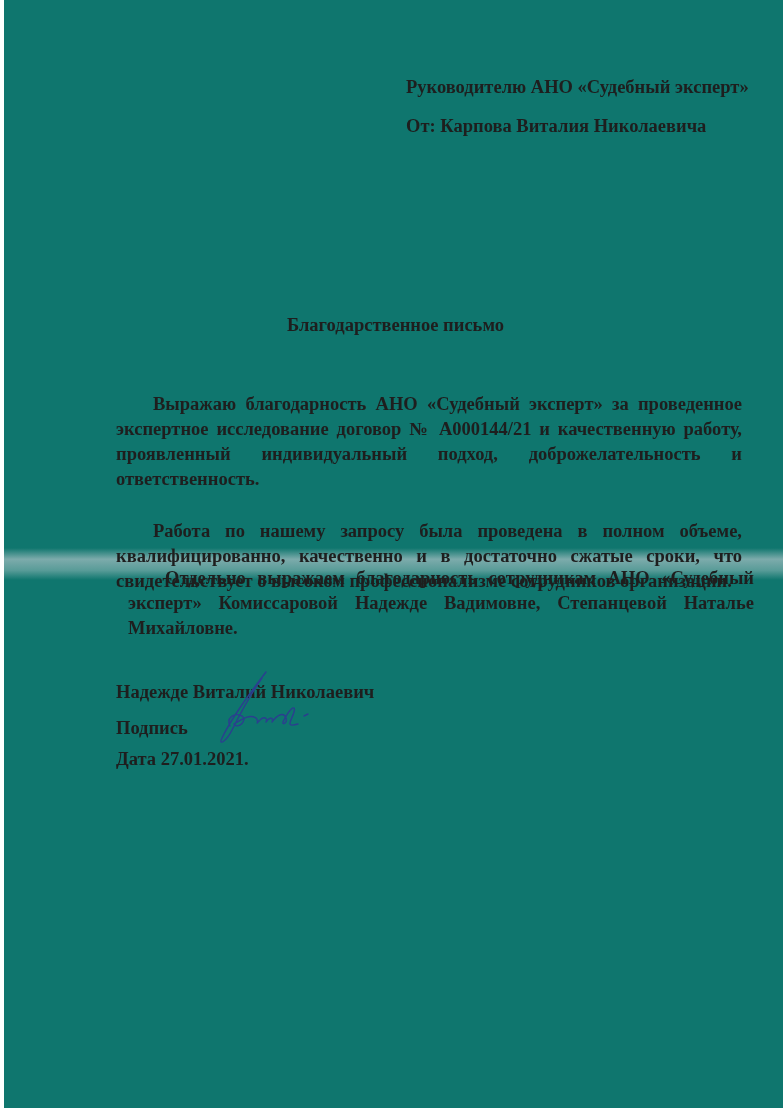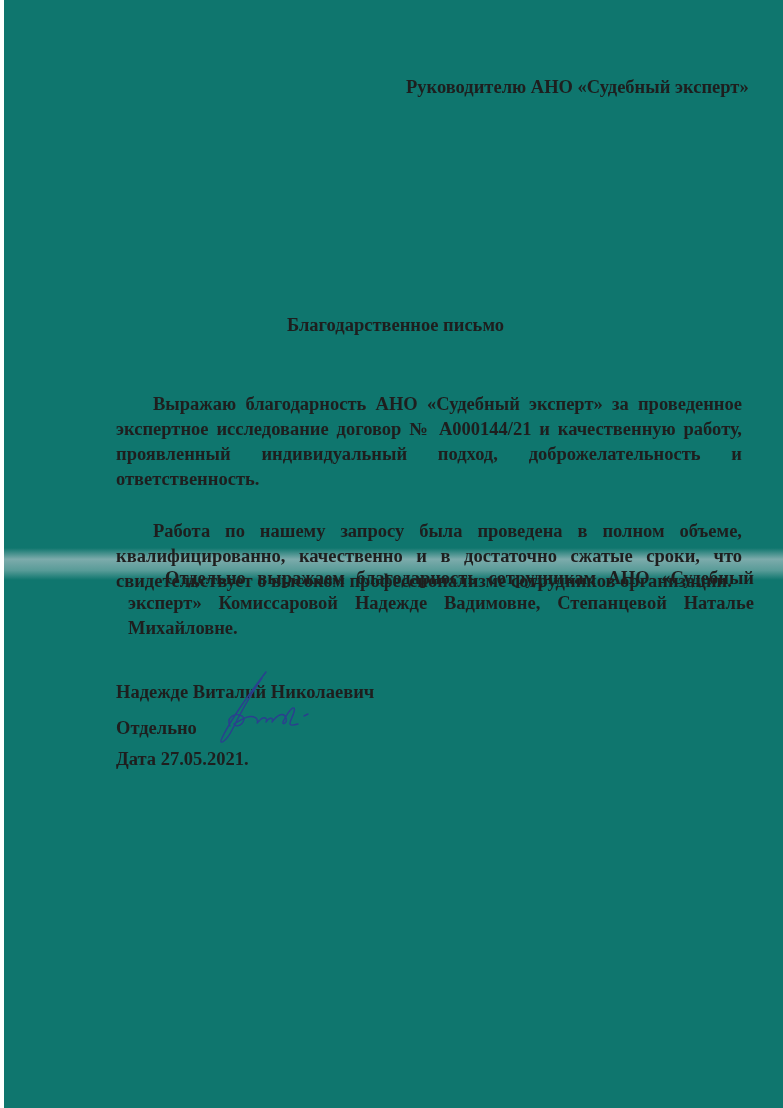--- a/index.html
+++ b/index.html
@@ -27,34 +27,35 @@
   .sig.date { top: 748px; }
   .signature { position: absolute; left: 200px; top: 668px; width: 110px; height: 80px; }
 </style>
 </head>
 <body>
 
 <div class="page">
   <div class="fold"></div>
 
   <div class="addr to">Руководителю АНО «Судебный эксперт»</div>
+  <div class="addr from">От: Карпова Виталия Николаевича</div>
 
   <div class="title">Благодарственное письмо</div>
 
   <div class="body-text p1">
     <p>Выражаю благодарность АНО «Судебный эксперт» за проведенное экспертное исследование договор № А000144/21 и качественную работу, проявленный индивидуальный подход, доброжелательность и ответственность.</p>
   </div>
   <div class="body-text p2">
     <p>Работа по нашему запросу была проведена в полном объеме, квалифицированно, качественно и в достаточно сжатые сроки, что свидетельствует о высоком профессионализме сотрудников организации.</p>
   </div>
   <div class="body-text p3">
     <p>Отдельно выражаем благодарность сотрудникам АНО «Судебный эксперт» Комиссаровой Надежде Вадимовне, Степанцевой Наталье Михайловне.</p>
   </div>
 
   <div class="sig name">Надежде Виталий Николаевич</div>
-  <div class="sig label">Отдельно</div>
-  <div class="sig date">Дата 27.05.2021.</div>
+  <div class="sig label">Подпись</div>
+  <div class="sig date">Дата 27.01.2021.</div>
 
   <svg class="signature" viewBox="0 0 110 80">
     <path d="M62 4 C50 20, 30 45, 18 70 C14 78, 22 74, 28 62 C36 46, 44 30, 58 10 M26 58 C22 50, 30 44, 38 48 C44 52, 34 62, 30 56 C40 50, 46 46, 52 50 C56 54, 50 58, 56 52 C60 48, 64 50, 62 54 C66 48, 70 50, 68 54 C74 46, 80 44, 82 50 C84 56, 76 58, 80 52 C86 40, 92 36, 90 44 C88 52, 80 60, 94 56" fill="none" stroke="#2b3f8f" stroke-width="1.4" stroke-linecap="round" stroke-linejoin="round"></path>
     <path d="M100 48 L104 46" stroke="#2b3f8f" stroke-width="1.4" stroke-linecap="round"></path>
   </svg>
 </div>
 
 </body></html>

